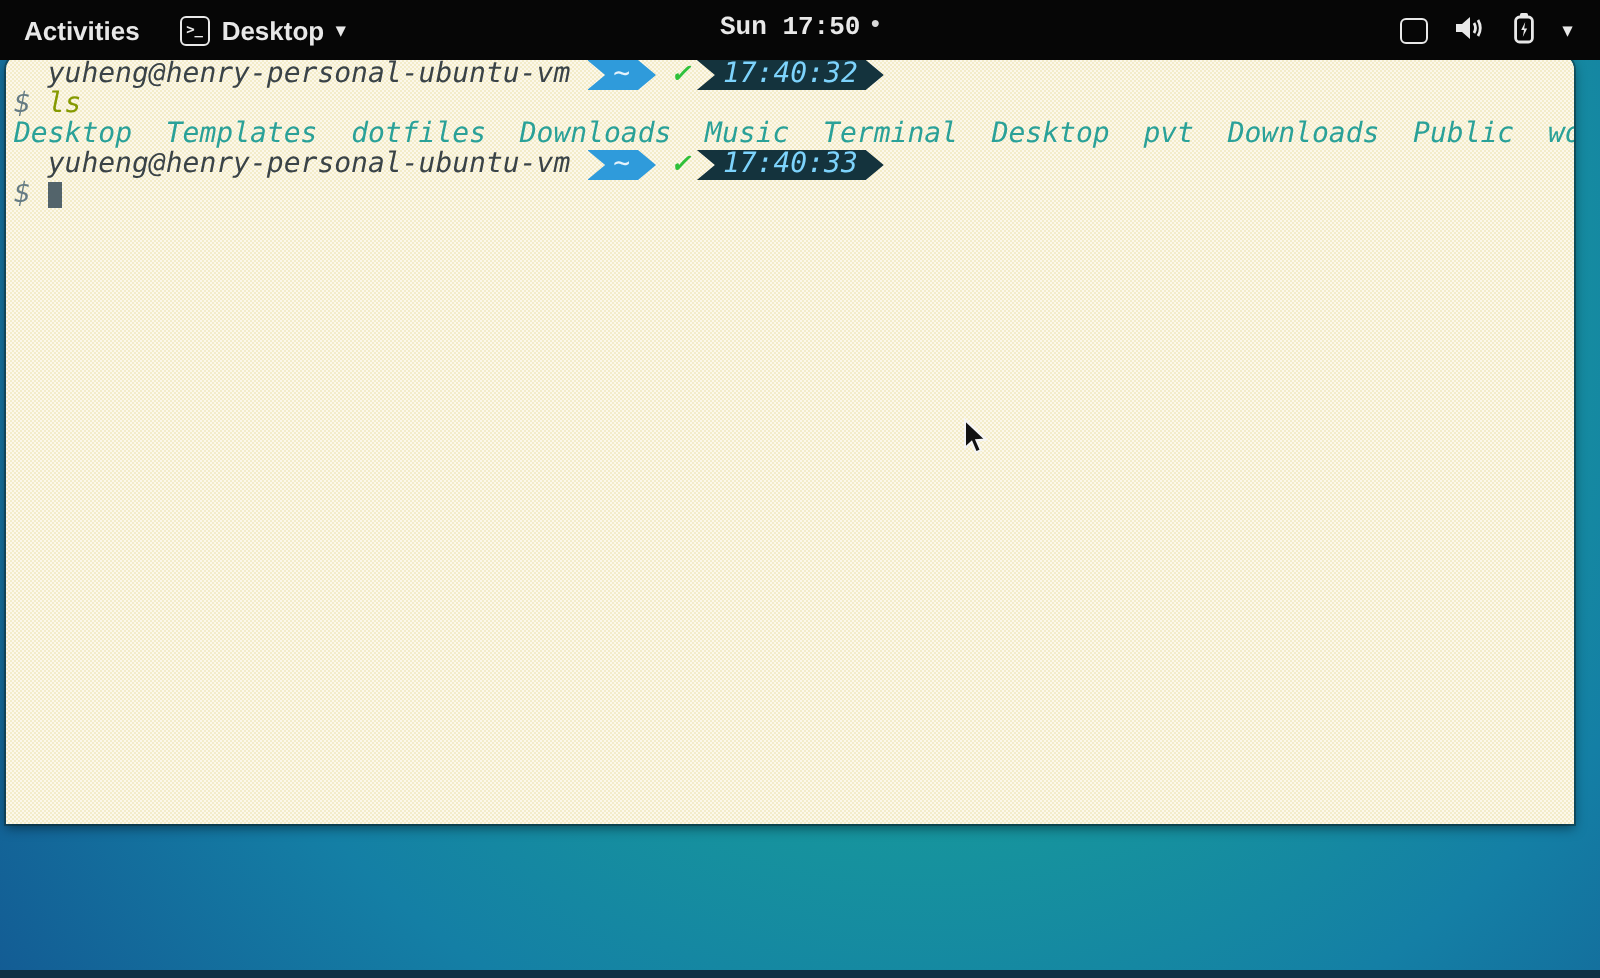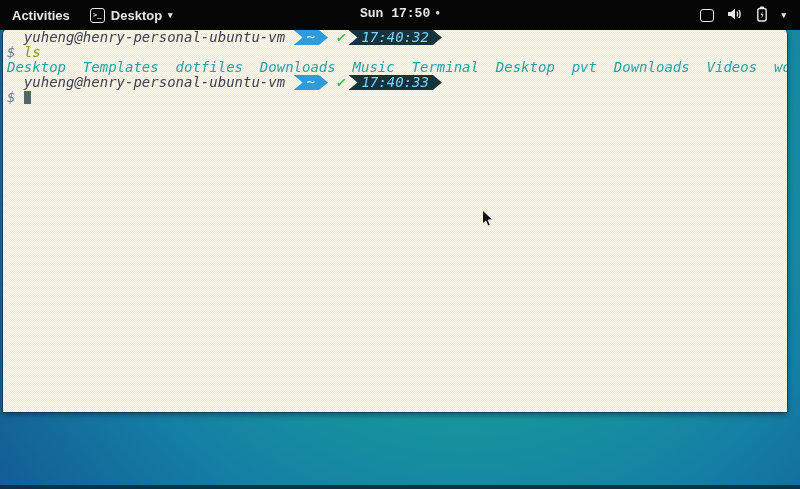--- a/index.html
+++ b/index.html
@@ -168,21 +168,21 @@
     <div class="term-line">
       <span class="dir-name">Desktop</span>
       <span class="dir-name">Templates</span>
       <span class="dir-name">dotfiles</span>
       <span class="dir-name">Downloads</span>
       <span class="dir-name">Music</span>
       <span class="dir-name">Terminal</span>
       <span class="dir-name">Desktop</span>
       <span class="dir-name">pvt</span>
       <span class="dir-name">Downloads</span>
-      <span class="dir-name">Videos</span>
+      <span class="dir-name">Public</span>
       <span class="dir-name">workspace</span>
     </div>
 
     <div class="term-line">
       <span class="prompt-user">yuheng@henry-personal-ubuntu-vm</span>
       <span class="pl-seg pl-blue">~</span>
       <span class="check-ok">✓</span>
       <span class="pl-seg pl-dark">17:40:33</span>
     </div>
 

